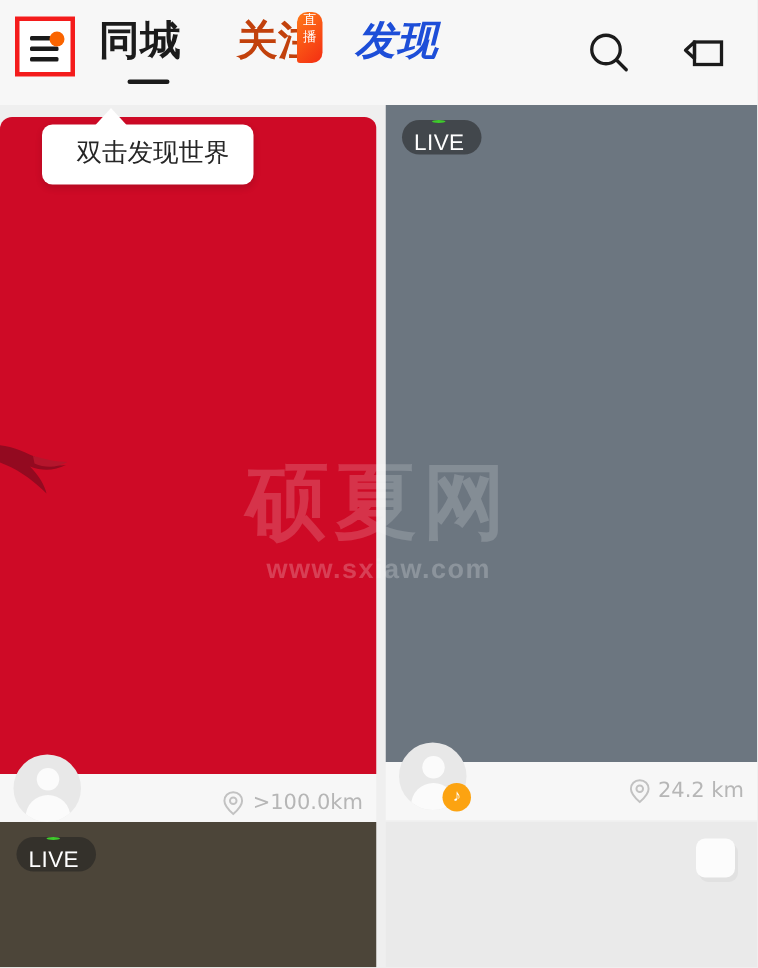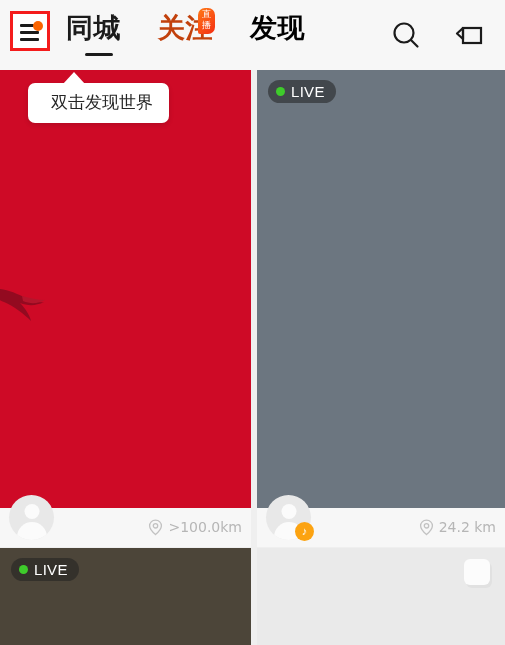--- a/index.html
+++ b/index.html
@@ -73,32 +73,32 @@
     position: absolute;
     top: 0;
     font-size: 27px;
     line-height: 32px;
     letter-spacing: 0.5px;
     white-space: nowrap;
     font-family: "DejaVu Sans", "Liberation Sans", sans-serif;
   }
   .tab.t0 { left: 0px;   color: #1b1b1b; font-weight: bold; }
   .tab.t1 { left: 92px;  color: #c2410c; font-weight: bold; }
-  .tab.t2 { left: 184px; color: #000000; font-weight: bold; }
+  .tab.t2 { left: 171px; color: #1d4ed8; font-weight: bold; font-style: italic; }
   .tab-underline {
     position: absolute;
     left: 19px; top: 41px;
     width: 28px; height: 3px;
     border-radius: 2px;
     background: #1b1b1b;
   }
   .live-badge-tab {
     position: absolute;
     left: 132px; top: -4px;
-    padding: 1px 4px 3px 4px;
+    padding: 1px 4px 11px 4px;
     background: linear-gradient(135deg, #ff7a18 0%, #f42d12 100%);
     color: #ffffff;
     font-size: 9px;
     line-height: 11px;
     border-radius: 7px 7px 7px 2px;
     font-family: "DejaVu Sans", "Liberation Sans", sans-serif;
     letter-spacing: 0px;
   }
 
   .hdr-icons { position: absolute; right: 0; top: 0; }
@@ -141,21 +141,21 @@
     position: absolute;
     left: 0; top: 70px;
     width: 505px;
     height: 575px;
     background: #efefef;
   }
   .card {
     position: absolute;
     overflow: hidden;
   }
-  .card-r1c1 { left: 0;   top: 0;   width: 251px; height: 477px; }
+  .card-r1c1 { left: 0;   top: 8px;   width: 251px; height: 477px; border-radius: 8px; }
   .card-r1c2 { left: 257px; top: 0; width: 248px; height: 477px; }
   .card-r2c1 { left: 0;   top: 478px; width: 251px; height: 97px; }
   .card-r2c2 { left: 257px; top: 478px; width: 248px; height: 97px; }
 
   .media {
     position: absolute;
     left: 0; top: 0;
     width: 100%;
   }
   .media-tall { height: 438px; }
@@ -230,20 +230,21 @@
     position: absolute;
     left: 11px; top: 10px;
     height: 23px;
     padding: 0 11px 0 8px;
     border-radius: 12px;
     background: rgba(32,32,32,0.55);
     display: flex;
     align-items: center;
     gap: 6px;
     z-index: 5;
+    flex-direction: column;
   }
   .live-dot {
     width: 9px; height: 9px;
     border-radius: 50%;
     background: #3ecb2b;
   }
   .live-text {
     color: #ffffff;
     font-size: 15px;
     line-height: 15px;
@@ -393,15 +394,19 @@
         <span class="live-dot"></span>
         <span class="live-text">LIVE</span>
       </div>
     </div>
 
     <div class="card card-r2c2">
       <div class="media media-short" style="background:#eaeaea;"></div>
       <div class="placeholder-tile"></div>
     </div>
 
+    <div class="watermark">
+      <div class="wm-main">硕夏网</div>
+      <div class="wm-sub">www.sxiaw.com</div>
+    </div>
 
   </div>
 </div>
 
 </body></html>

